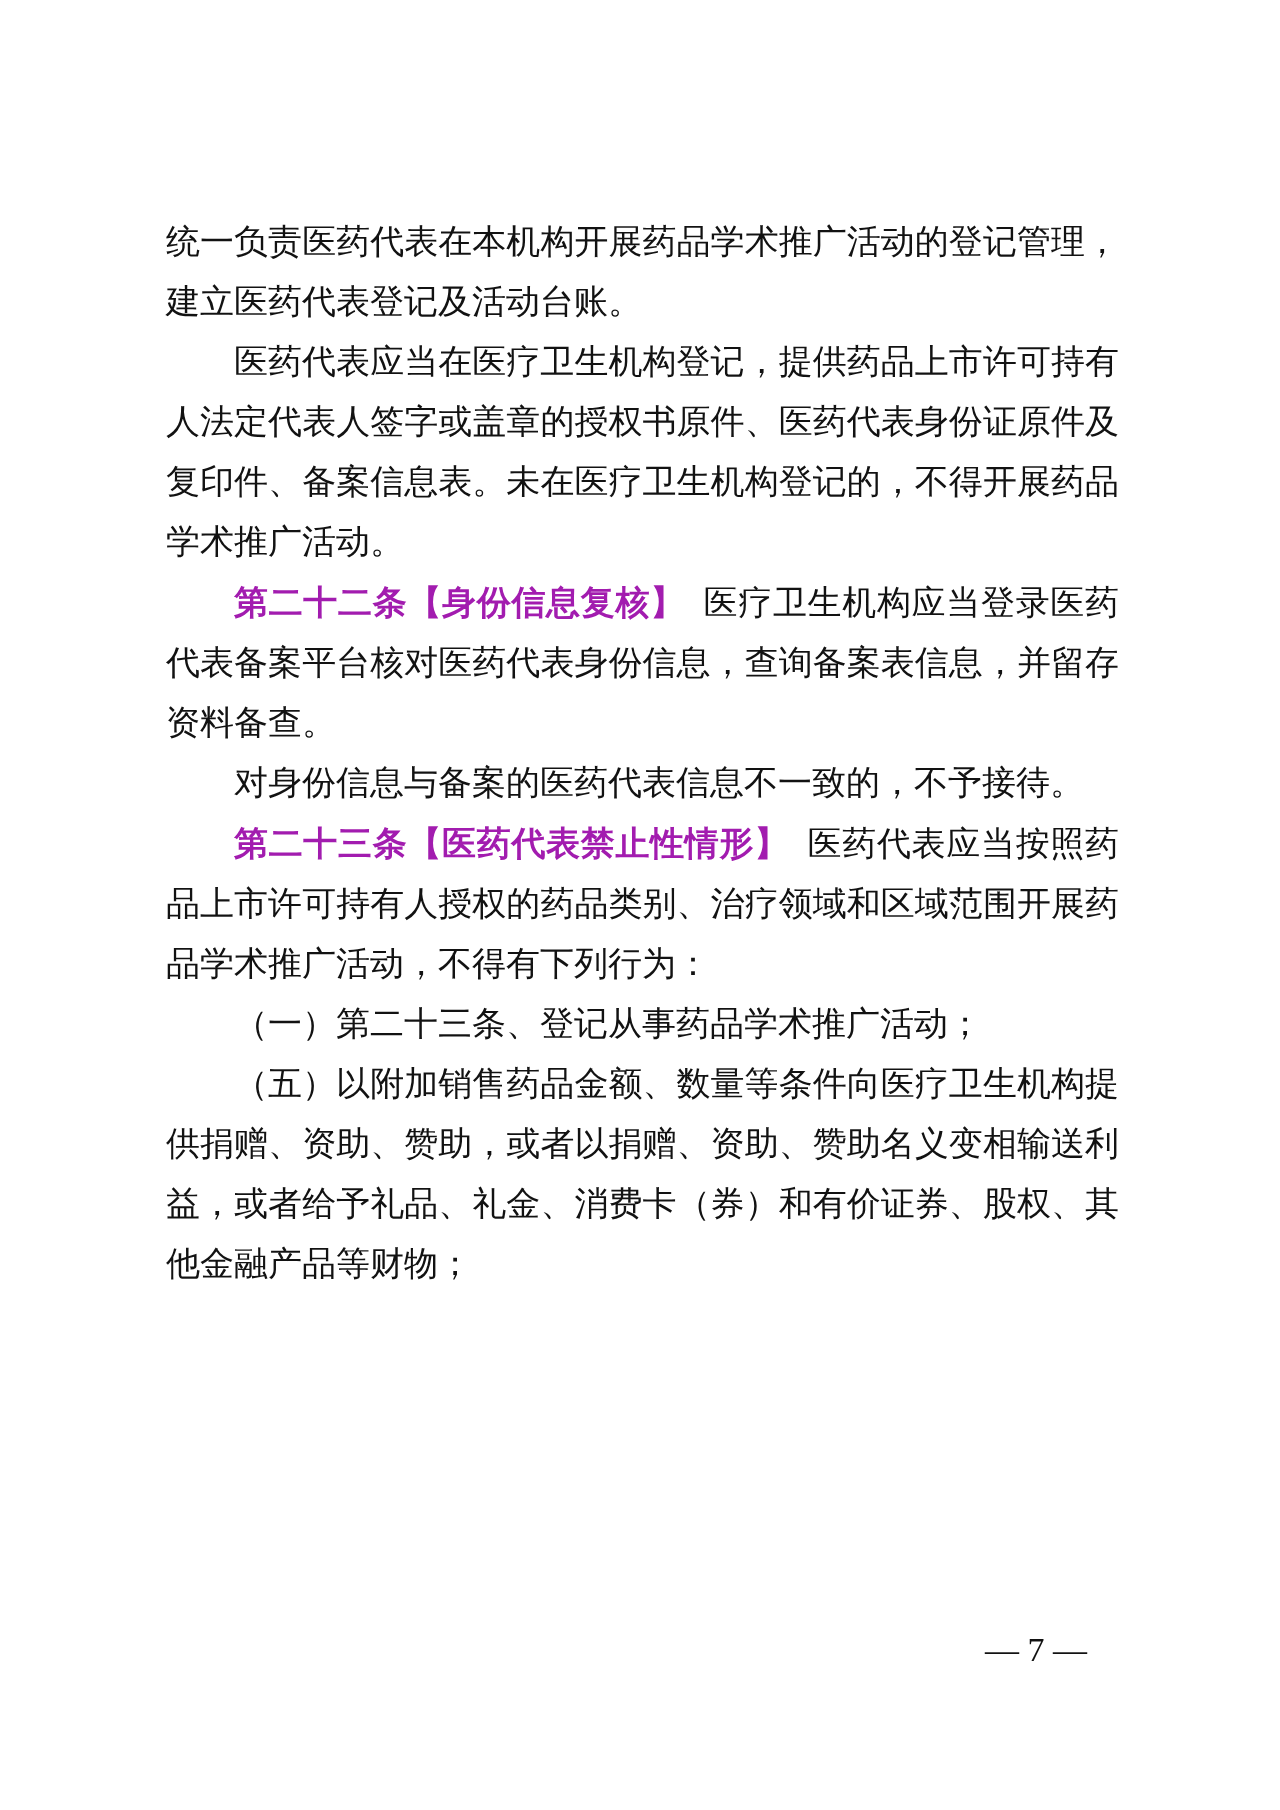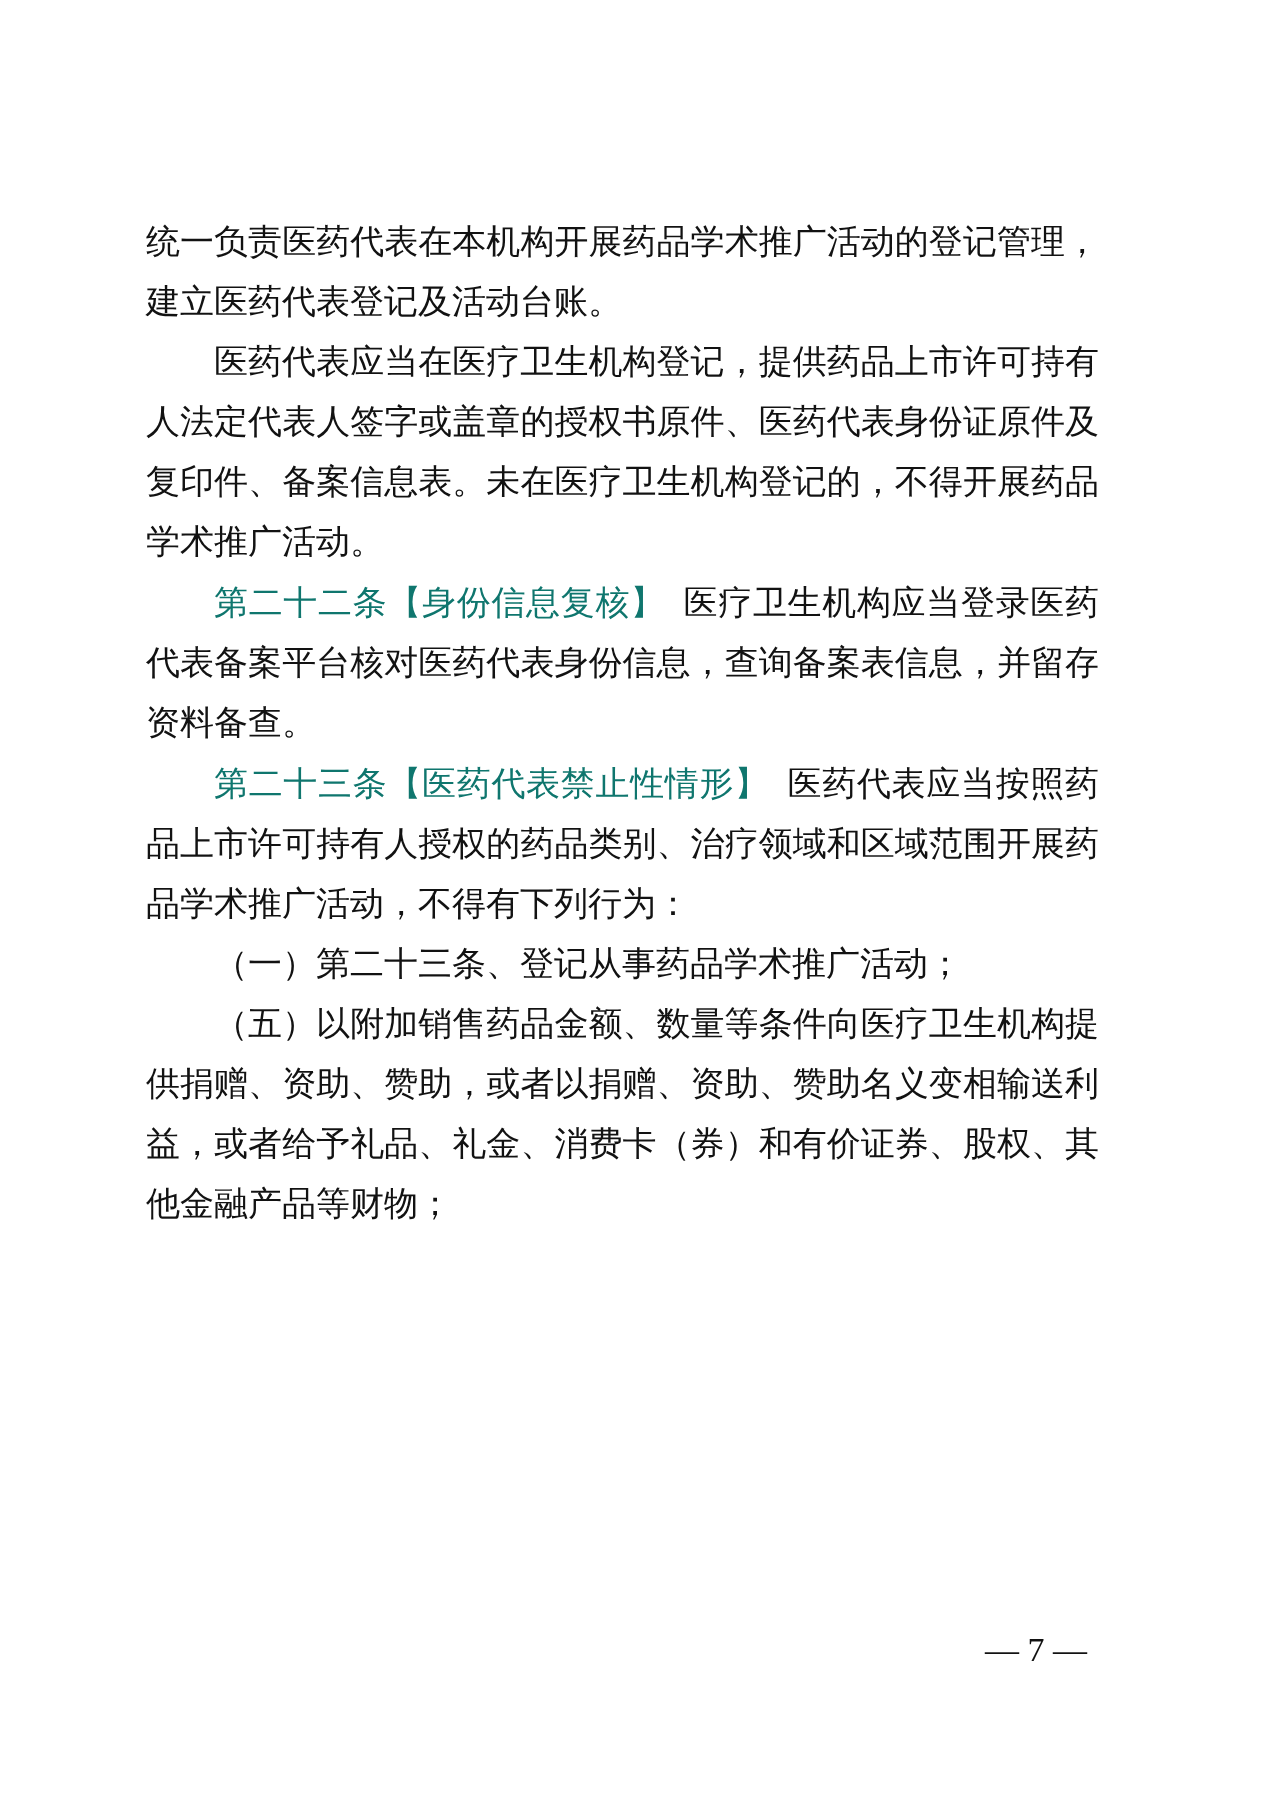--- a/index.html
+++ b/index.html
@@ -11,41 +11,41 @@
     position: relative;
     width: 1280px;
     height: 1810px;
     background: #ffffff;
     overflow: hidden;
     color: #121212;
     font-family: "Liberation Serif", "DejaVu Serif", serif;
   }
   .text-block {
     position: absolute;
-    left: 146px;
+    left: 166px;
     top: 212px;
     width: 953px;
   }
   .para {
     margin: 0;
     font-size: 34px;
     line-height: 60px;
     text-align: justify;
     text-justify: inter-character;
     text-indent: 2em;
     word-break: normal;
     color: #121212;
   }
   .para.no-indent {
     text-indent: 0;
   }
   .article-heading {
     font-family: "Liberation Sans", "DejaVu Sans", sans-serif;
-    font-weight: 400;
-    color: #0f766e;
+    font-weight: 700;
+    color: #a21caf;
     margin-right: 0.55em;
   }
   .page-footer {
     position: absolute;
     top: 1628px;
     right: 193px;
     font-size: 34px;
     line-height: 44px;
     color: #121212;
     white-space: nowrap;
@@ -57,20 +57,21 @@
 <div class="page">
 
   <main class="text-block">
 
     <p class="para no-indent">统一负责医药代表在本机构开展药品学术推广活动的登记管理，建立医药代表登记及活动台账。</p>
 
     <p class="para">医药代表应当在医疗卫生机构登记，提供药品上市许可持有人法定代表人签字或盖章的授权书原件、医药代表身份证原件及复印件、备案信息表。未在医疗卫生机构登记的，不得开展药品学术推广活动。</p>
 
     <p class="para"><b class="article-heading">第二十二条【身份信息复核】</b><span>医疗卫生机构应当登录医药代表备案平台核对医药代表身份信息，查询备案表信息，并留存资料备查。</span></p>
 
+    <p class="para">对身份信息与备案的医药代表信息不一致的，不予接待。</p>
 
     <p class="para"><b class="article-heading">第二十三条【医药代表禁止性情形】</b><span>医药代表应当按照药品上市许可持有人授权的药品类别、治疗领域和区域范围开展药品学术推广活动，不得有下列行为：</span></p>
 
     <p class="para">（一）第二十三条、登记从事药品学术推广活动；</p>
 
 
 
 
     <p class="para">（五）以附加销售药品金额、数量等条件向医疗卫生机构提供捐赠、资助、赞助，或者以捐赠、资助、赞助名义变相输送利益，或者给予礼品、礼金、消费卡（券）和有价证券、股权、其他金融产品等财物；</p>
 

